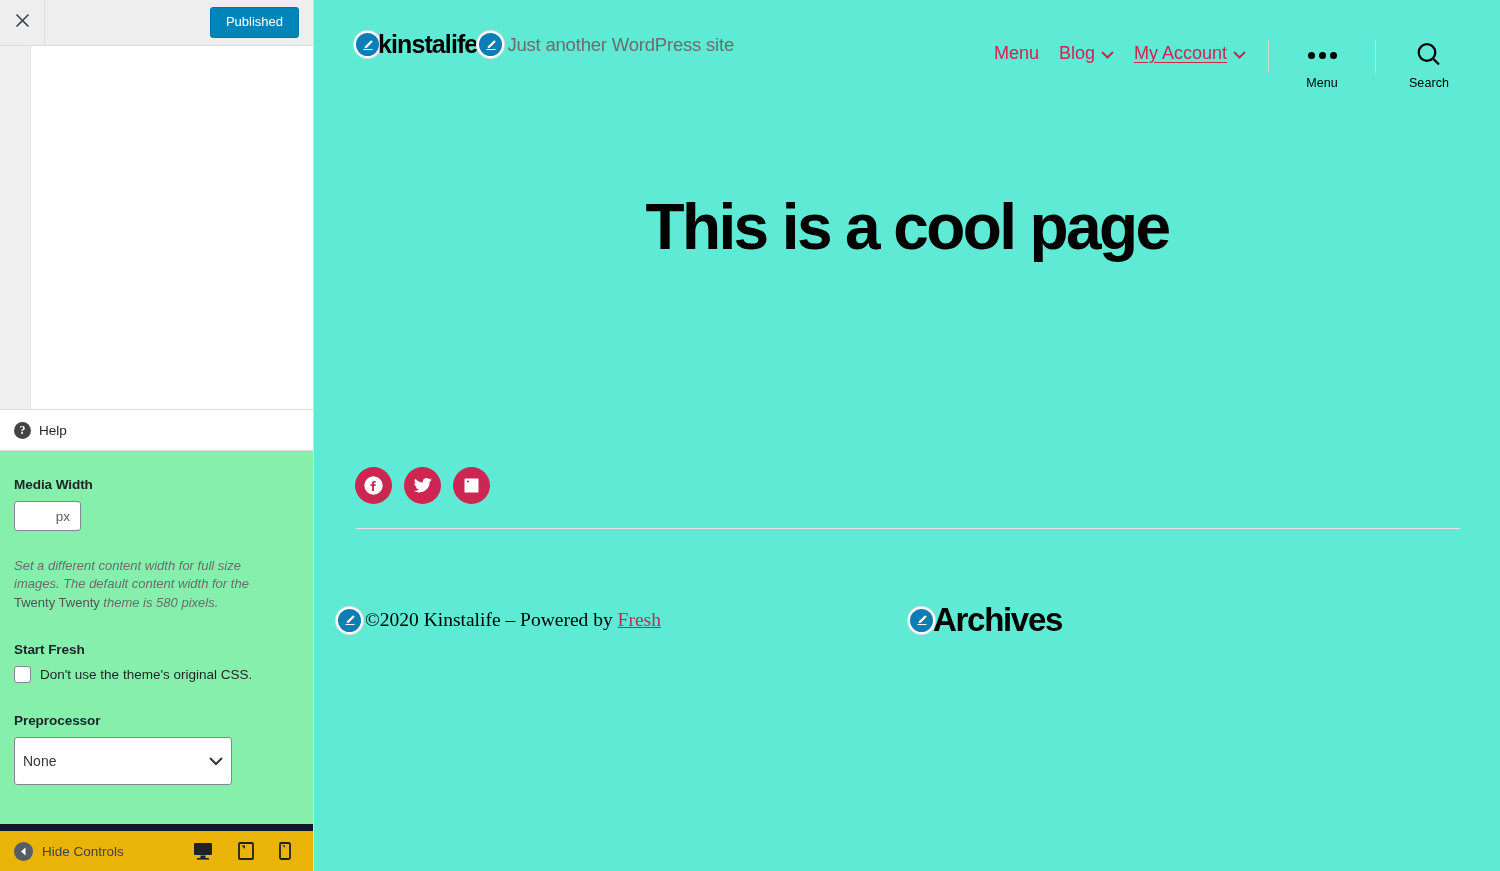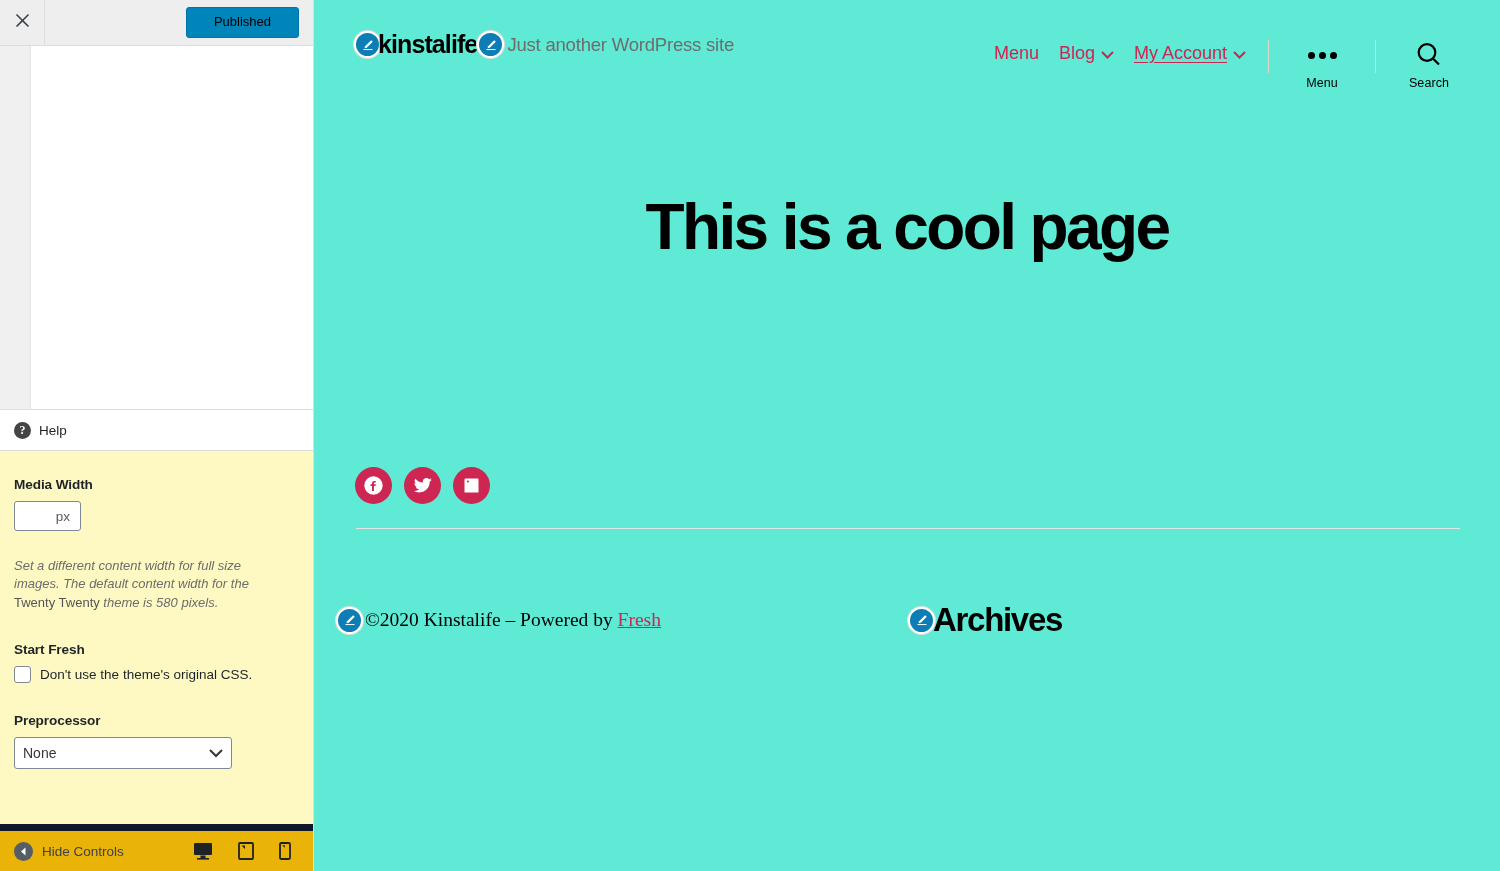--- a/index.html
+++ b/index.html
@@ -32,25 +32,25 @@
     background: #eeeeee;
     border-right: 1px solid #dddddd;
     cursor: pointer;
   }
   .cz-close svg { width: 15px; height: 15px; }
   .cz-header-spacer { flex: 1; }
   .cz-publish {
     align-self: center;
     margin-right: 14px;
     background: #0085ba;
-    color: #000000;
+    color: #ffffff;
     border: 1px solid #0073aa;
     border-radius: 3px;
     font-size: 13px;
-    padding: 6px 27px 7px;
+    padding: 6px 15px 7px;
     cursor: default;
     font-family: "Liberation Sans", sans-serif;
     line-height: 1.2;
   }
 
   
   .cz-editor {
     height: 364px; min-height: 364px;
     background: #ffffff;
     display: flex;
@@ -84,21 +84,21 @@
     background: #444444; color: #fff;
     font-size: 12px; font-weight: bold;
     display: flex; align-items: center; justify-content: center;
     font-family: "Liberation Serif", serif;
     margin-right: 8px;
   }
   .cz-help-label { font-size: 13.5px; color: #1d2327; }
 
   .cz-body {
     flex: 1;
-    background: #fef9c3;
+    background: #86efac;
     padding: 26px 14px 0 14px;
     overflow: hidden;
   }
   .cz-label {
     font-size: 13.6px;
     font-weight: bold;
     color: #1d2327;
     margin-bottom: 9px;
     letter-spacing: -0.1px;
   }
@@ -139,21 +139,21 @@
     border: 1px solid #7e8993;
     background: #fff;
     border-radius: 3px;
     margin-right: 9px;
     cursor: pointer;
   }
   .cb-label { font-size: 13.5px; color: #1d2327; }
 
   .select-wrap { position: relative; width: 218px; margin-top: 9px; }
   .cz-select {
-    width: 218px; height: 32px;
+    width: 218px; height: 48px;
     border: 1px solid #7e8993;
     border-radius: 3px;
     background: #fff;
     font-size: 14px;
     color: #32373c;
     padding: 0 28px 0 8px;
     appearance: none;
     font-family: "Liberation Sans", sans-serif;
     cursor: pointer;
   }

